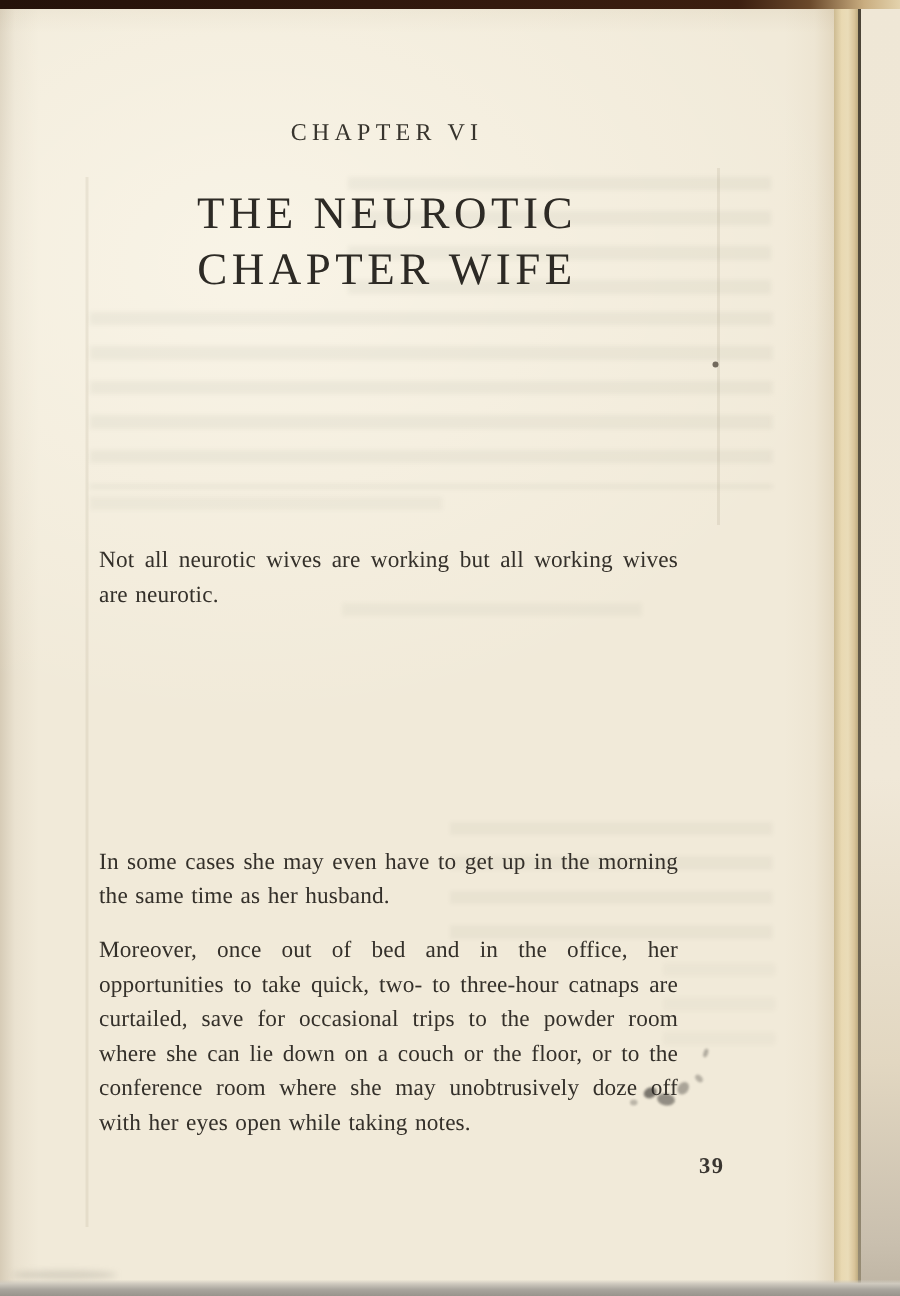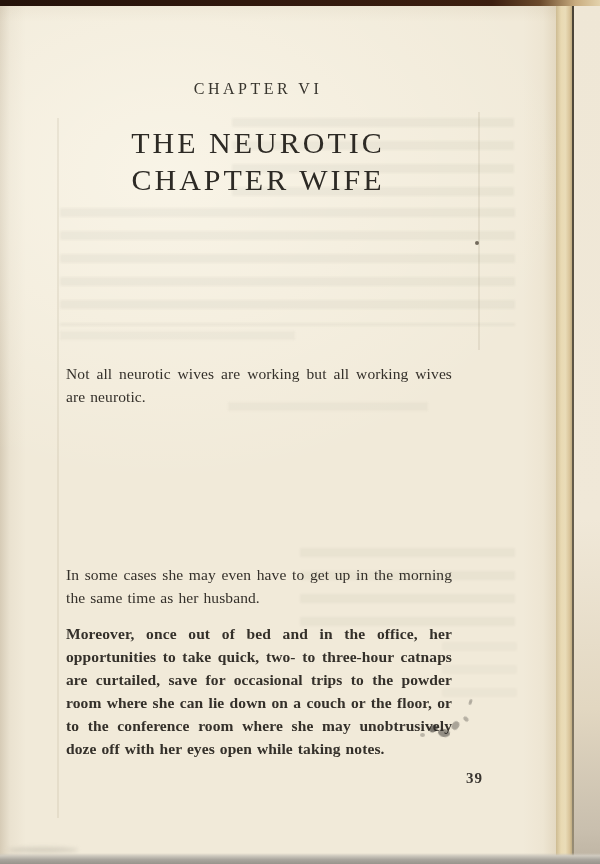--- a/index.html
+++ b/index.html
@@ -52,21 +52,21 @@
     position:absolute;left:38px;top:124px;width:440px;z-index:3;margin:0;
     text-align:center;font-size:30px;line-height:37px;letter-spacing:3px;
     font-weight:500;color:#2d2a25;
   }
   .title span{display:block;}
   .body-par{
     position:absolute;left:66px;width:386px;z-index:3;margin:0;
     font-size:15.5px;line-height:23px;color:#34302a;
     text-align:justify;word-spacing:1px;letter-spacing:0.1px;
   }
-  .p1{top:362px;} .p2{top:431px;} .p3{top:549px;margin-top:14px;} .p4{top:622px;font-weight:bold;}
+  .p1{top:362px;} .p2{top:431px;} .p3{top:549px;margin-top:14px;} .p4{top:622px;}
   .pagenum{
     position:absolute;left:466px;top:770px;z-index:3;
     font-size:15px;letter-spacing:1px;color:#393530;font-weight:bold;
   }
   
   .ghost{
     position:absolute;z-index:2;filter:blur(1.3px);opacity:.5;
     background:repeating-linear-gradient(180deg,
       rgba(128,132,112,0.16) 0px, rgba(128,132,112,0.16) 9px,
       rgba(128,132,112,0) 9px, rgba(128,132,112,0) 23px);

